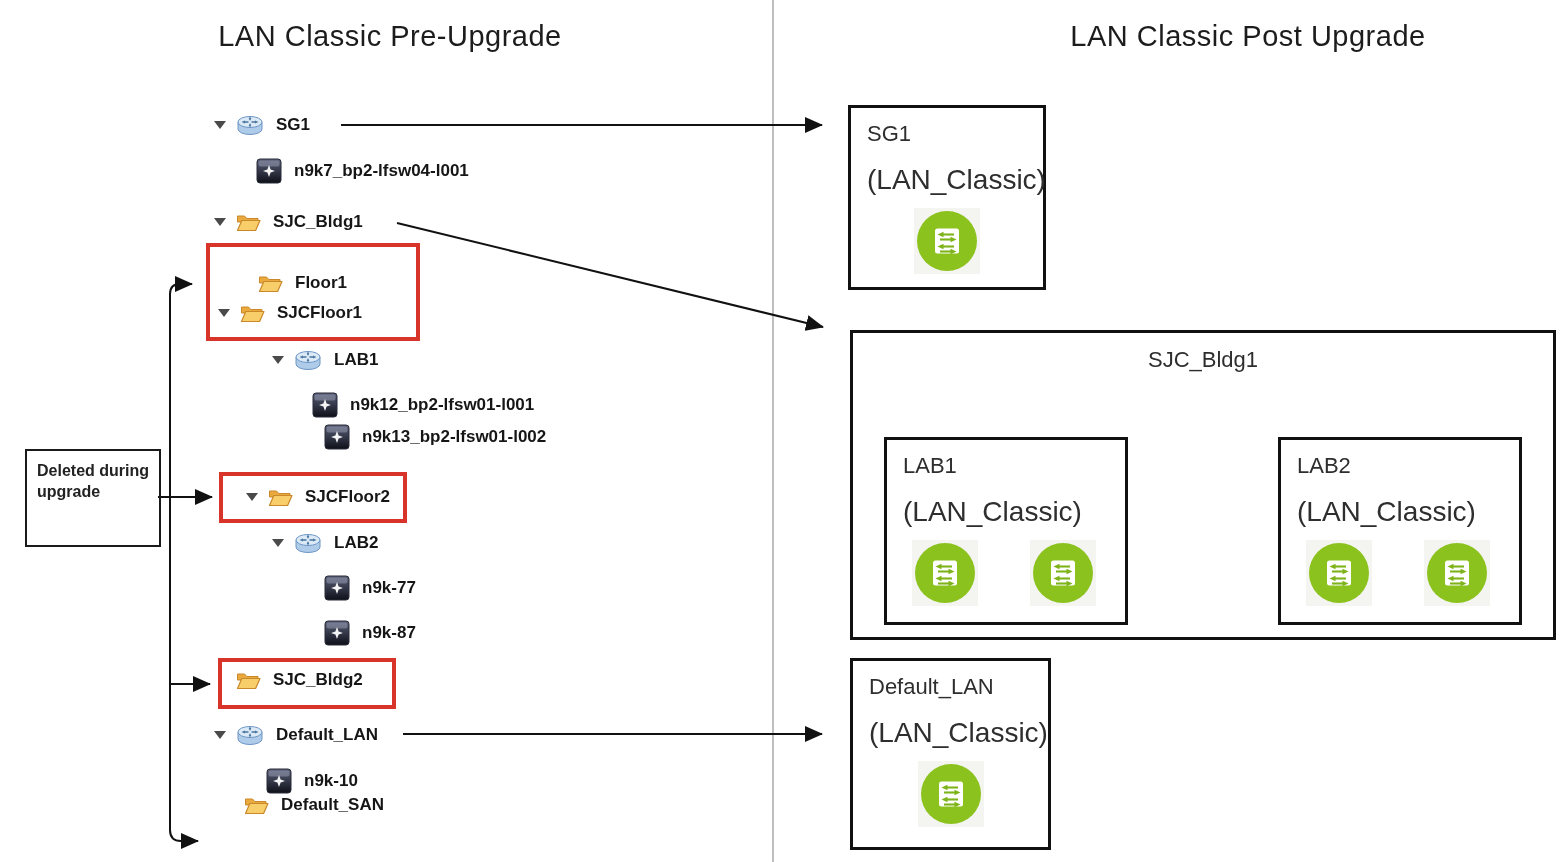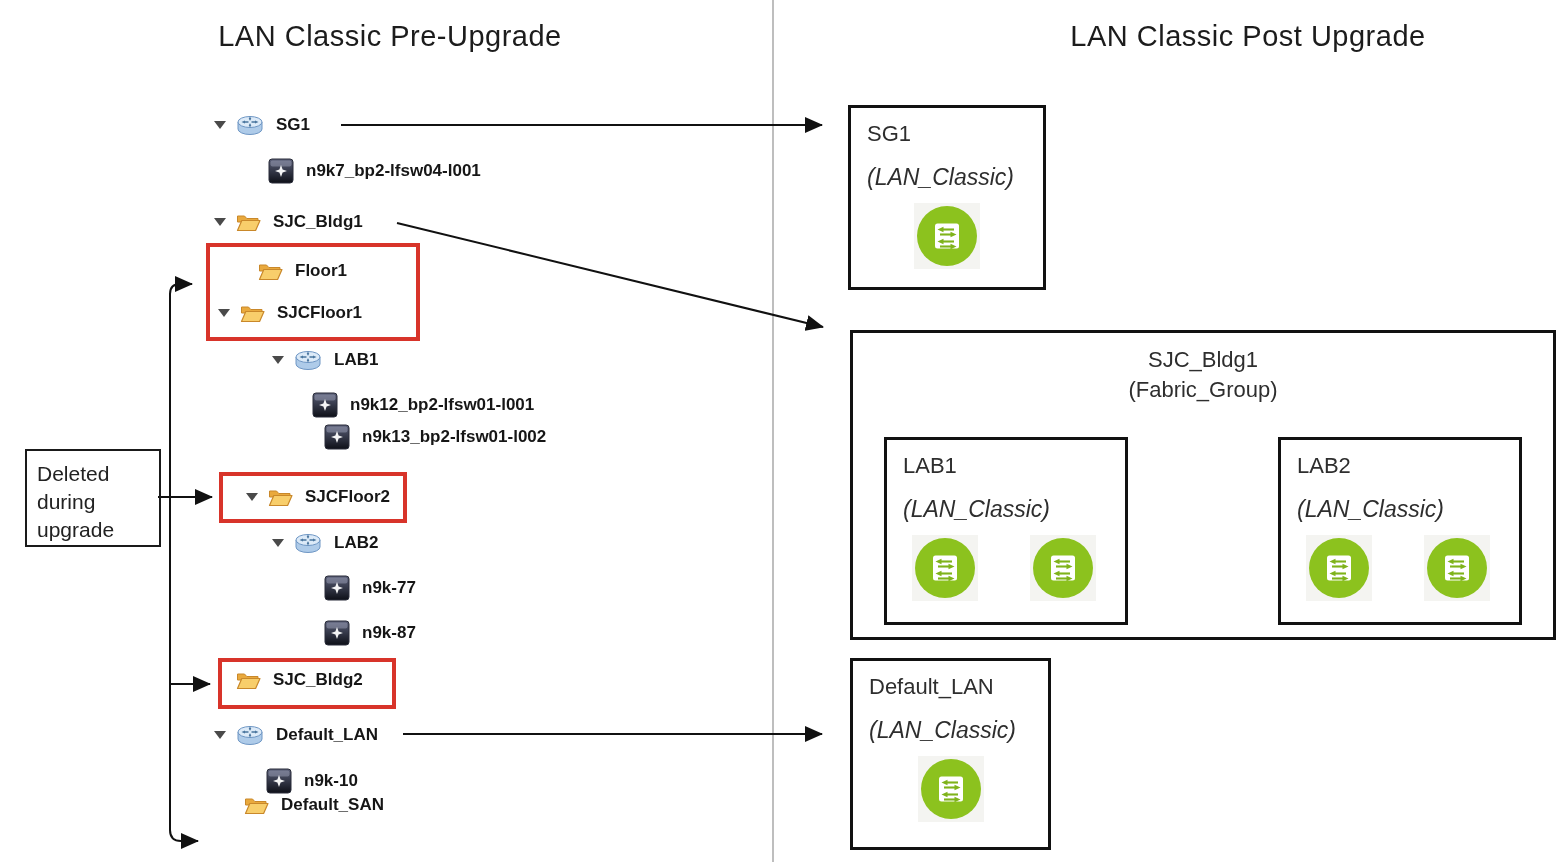--- a/index.html
+++ b/index.html
@@ -20,26 +20,26 @@
   .ic{width:26px;height:26px;margin-right:12px;flex:0 0 auto;}
   .ic-folder{width:25px;height:21px;}
   .ic-fabric{width:28px;height:24px;}
   .tlabel{font-size:17px;font-weight:700;color:#161616;white-space:nowrap;}
   
   .redbox{position:absolute;border:4px solid #D8342A;background:transparent;}
   
   .note{
     position:absolute;left:25px;top:449px;width:112px;height:76px;
     border:2.5px solid #1a1a1a;padding:9px 10px;
-    font-size:21px;font-weight:400;line-height:1.33;color:#222;
+    font-size:16px;font-weight:700;line-height:1.33;color:#222;
   }
   
   .fbox{position:absolute;border:3px solid #111;background:#fff;box-sizing:border-box;}
   .fname{font-size:22px;font-weight:400;color:#2e2e2e;padding:13px 0 0 16px;}
-  .ftype{font-size:23px;font-weight:400;color:#2e2e2e;padding:17px 0 0 16px;font-style:italic;}
+  .ftype{font-size:28px;font-weight:400;color:#2e2e2e;padding:17px 0 0 16px;}
   .gtitle{text-align:center;margin-top:12px;font-size:22px;line-height:1.35;color:#2e2e2e;}
   .icons{display:flex;align-items:center;}
   .icons.center{justify-content:center;}
   .gtile{width:66px;height:66px;display:block;flex:0 0 auto;}
   .gtile svg{width:66px;height:66px;display:block;}
 </style>
 </head>
 <body>
 
 <svg width="0" height="0" style="position:absolute" aria-hidden="true">
@@ -125,36 +125,36 @@
 
 <div class="trow" style="left:214px;top:112px">
   <svg class="tri">
       <use href="#sym-tri"></use>
     </svg>
   <svg class="ic ic-fabric">
       <use href="#sym-fabric"></use>
     </svg>
   <span class="tlabel">SG1</span>
 </div>
-<div class="trow" style="left:268px;top:158px">
+<div class="trow" style="left:256px;top:158px">
   <svg class="ic">
       <use href="#sym-switch-dark"></use>
     </svg>
   <span class="tlabel">n9k7_bp2-lfsw04-l001</span>
 </div>
 <div class="trow" style="left:214px;top:209px">
   <svg class="tri">
       <use href="#sym-tri"></use>
     </svg>
   <svg class="ic ic-folder">
       <use href="#sym-folder"></use>
     </svg>
   <span class="tlabel">SJC_Bldg1</span>
 </div>
-<div class="trow" style="left:258px;top:258px">
+<div class="trow" style="left:258px;top:270px">
   <svg class="ic ic-folder">
       <use href="#sym-folder"></use>
     </svg>
   <span class="tlabel">Floor1</span>
 </div>
 <div class="trow" style="left:218px;top:300px">
   <svg class="tri">
       <use href="#sym-tri"></use>
     </svg>
   <svg class="ic ic-folder">
@@ -249,21 +249,20 @@
         <svg>
           <use href="#sym-switch-green"></use>
         </svg>
       </span>
   </div>
 </div>
 
 <div class="fbox" style="left:850px;top:330px;width:706px;height:310px">
   <div class="gtitle">
     <div>SJC_Bldg1</div>
-    <div>(Fabric_Group)</div>
   </div>
   <div class="fbox" style="left:31px;top:104px;width:244px;height:188px">
     <div class="fname">LAB1</div>
     <div class="ftype">(LAN_Classic)</div>
     <div class="icons" style="margin-top:12px;padding-left:25px;gap:52px">
       <span class="gtile">
           <svg>
             <use href="#sym-switch-green"></use>
           </svg>
         </span>

